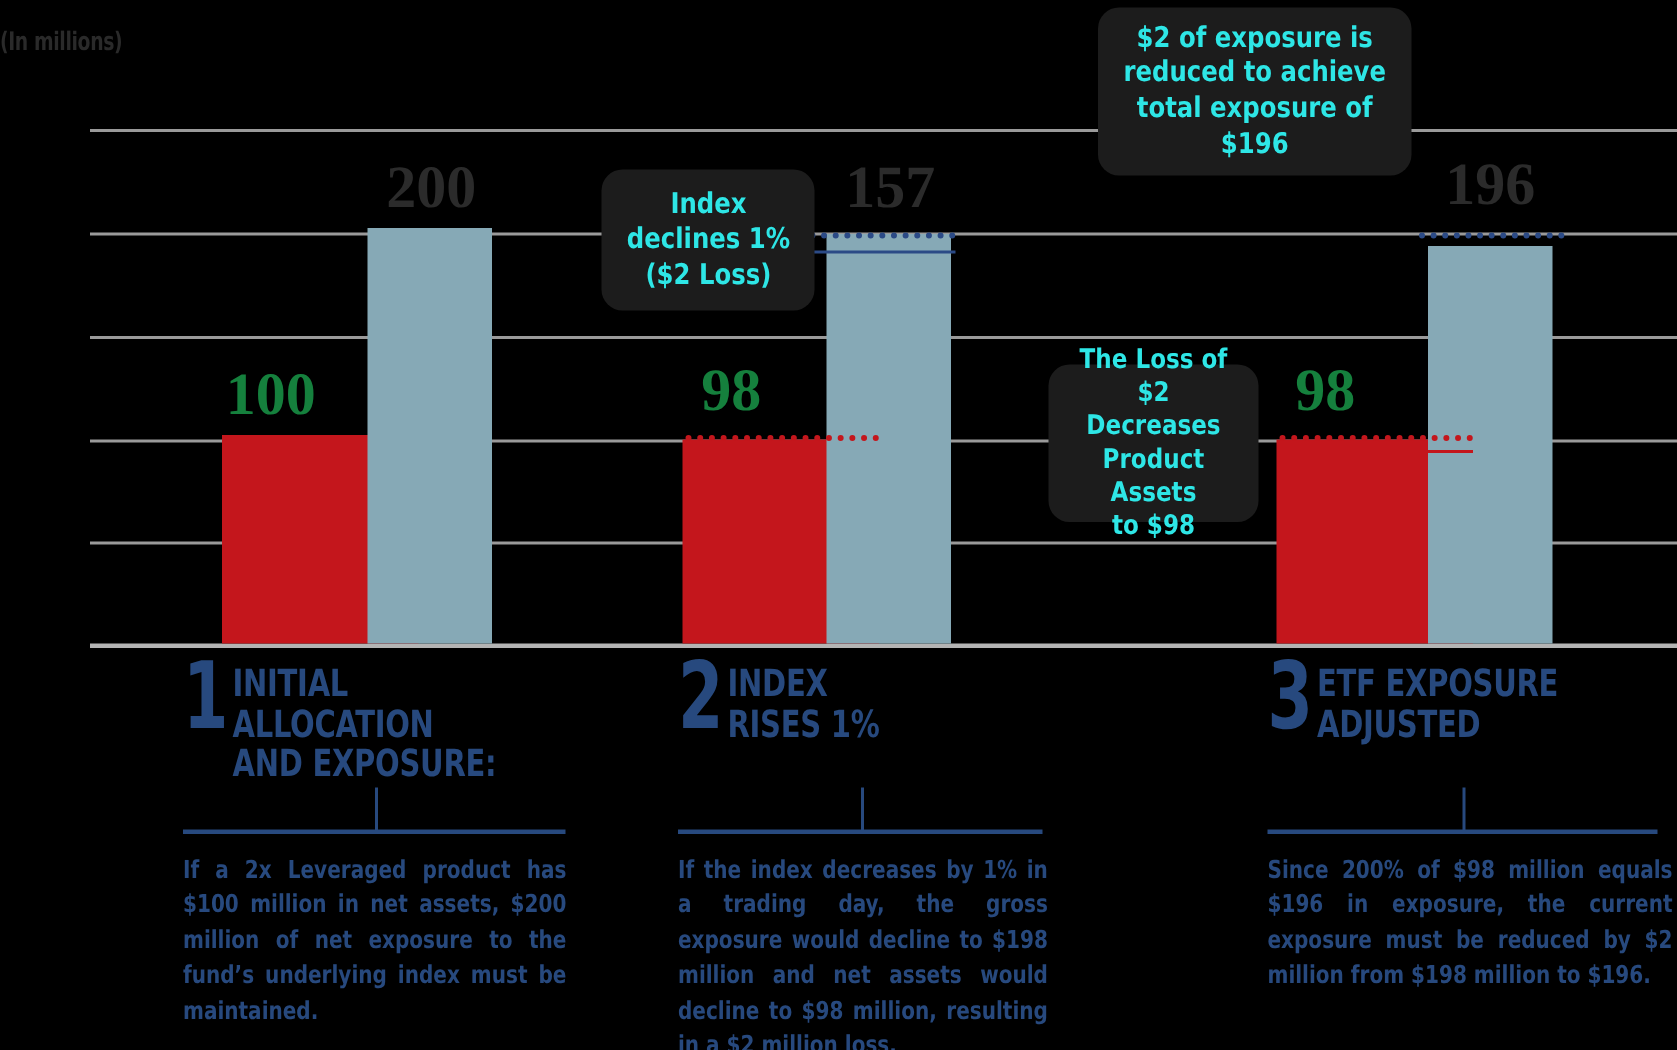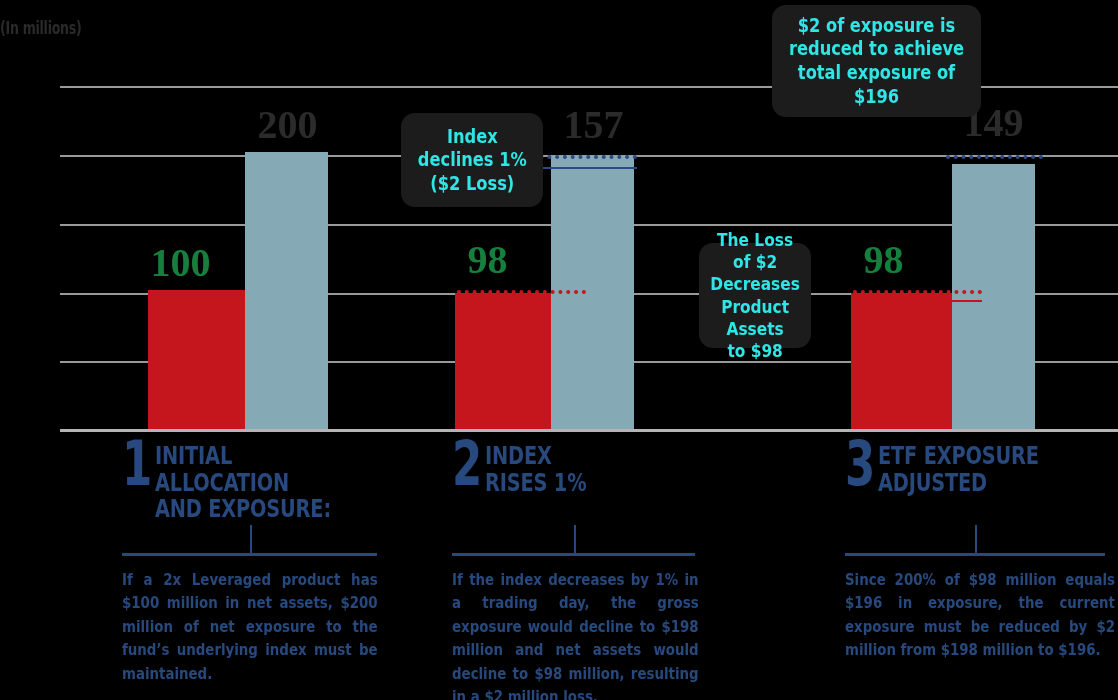--- a/index.html
+++ b/index.html
@@ -113,36 +113,36 @@
 <div class="bar-solid-edge navy" style="left:493px; top:167px; width:144px;"></div>
 <div class="bar-value red" style="left:422px; top:240px; width:131px;">98</div>
 <div class="bar-value gray" style="left:528px; top:105px; width:131px;">157</div>
 
 <div class="bar red" style="left:851px; width:131px; height:136px;"></div>
 <div class="bar blue" style="left:952px; width:83px;  height:265px;"></div>
 <div class="dot-marker" style="left:853px; top:290px; width:129px;"></div>
 <div class="bar-solid-edge" style="left:853px; top:300px; width:129px;"></div>
 <div class="dot-marker navy" style="left:946px; top:155px; width:97px;"></div>
 <div class="bar-value red" style="left:818px; top:240px; width:131px;">98</div>
-<div class="bar-value gray" style="left:928px; top:103px; width:131px;">149</div>
+<div class="bar-value gray" style="left:928px; top:103px; width:131px;">196</div>
 
 <div class="callout" style="left:401px; top:113px; width:142px; height:94px; font-size:19px;">
   <span style="white-space:pre-line">Index
 declines 1%
 ($2 Loss)</span>
 </div>
 
-<div class="callout" style="left:699px; top:243px; width:112px; height:105px; font-size:18px;">
+<div class="callout" style="left:699px; top:243px; width:140px; height:105px; font-size:18px;">
   <span style="white-space:pre-line">The Loss of $2
 Decreases
 Product Assets
 to $98</span>
 </div>
 
-<div class="callout" style="left:772px; top:5px; width:209px; height:112px; font-size:19px;">
+<div class="callout" style="left:732px; top:5px; width:209px; height:112px; font-size:19px;">
   <span style="white-space:pre-line">$2 of exposure is
 reduced to achieve
 total exposure of $196</span>
 </div>
 
 <div class="step" style="left:122px; width:258px;">
   <div class="step-head">
     <div class="step-num">1</div>
     <div class="step-title">INITIAL ALLOCATION
 AND EXPOSURE:</div>

